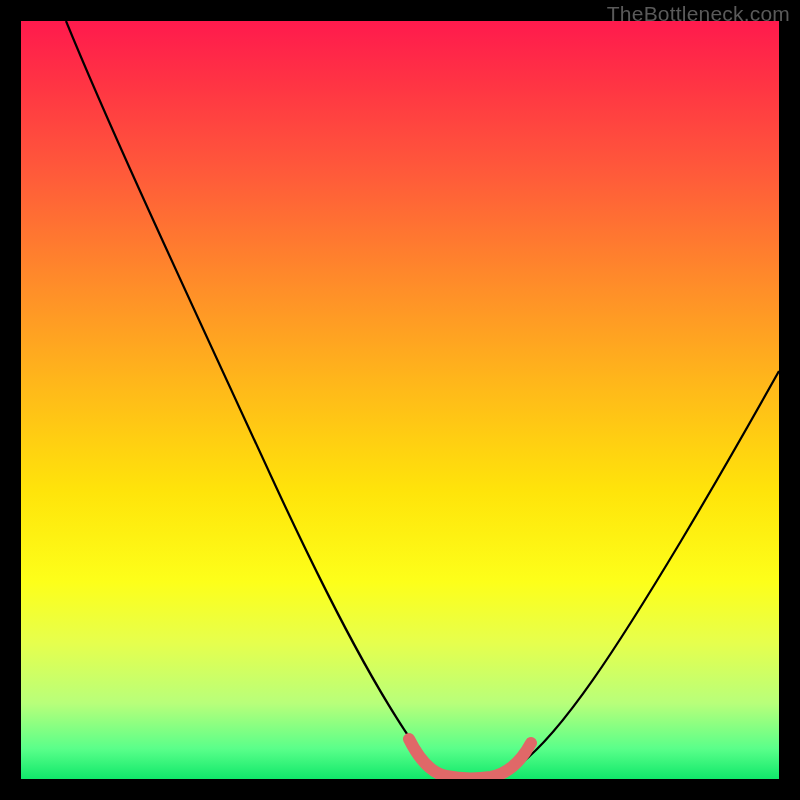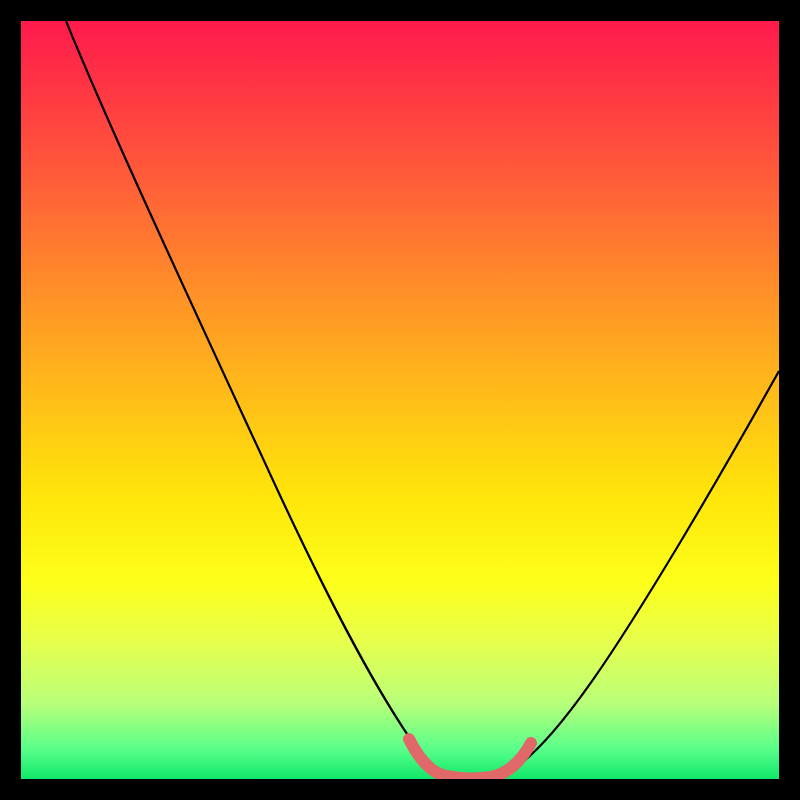--- a/index.html
+++ b/index.html
@@ -69,13 +69,14 @@
                C 465 757, 478 756, 495 746
                C 540 715, 600 620, 660 520
                C 700 453, 730 400, 758 350" fill="none" stroke="#000" stroke-width="2.2"></path>
       <path d="M 388 718
                C 398 738, 410 752, 425 755
                C 440 758, 455 758, 470 756
                C 485 753, 498 744, 510 722" fill="none" stroke="#e06868" stroke-width="12" stroke-linecap="round"></path>
     </svg>
   </div>
 
+  <div class="watermark">TheBottleneck.com</div>
 </div>
 
 </body></html>

